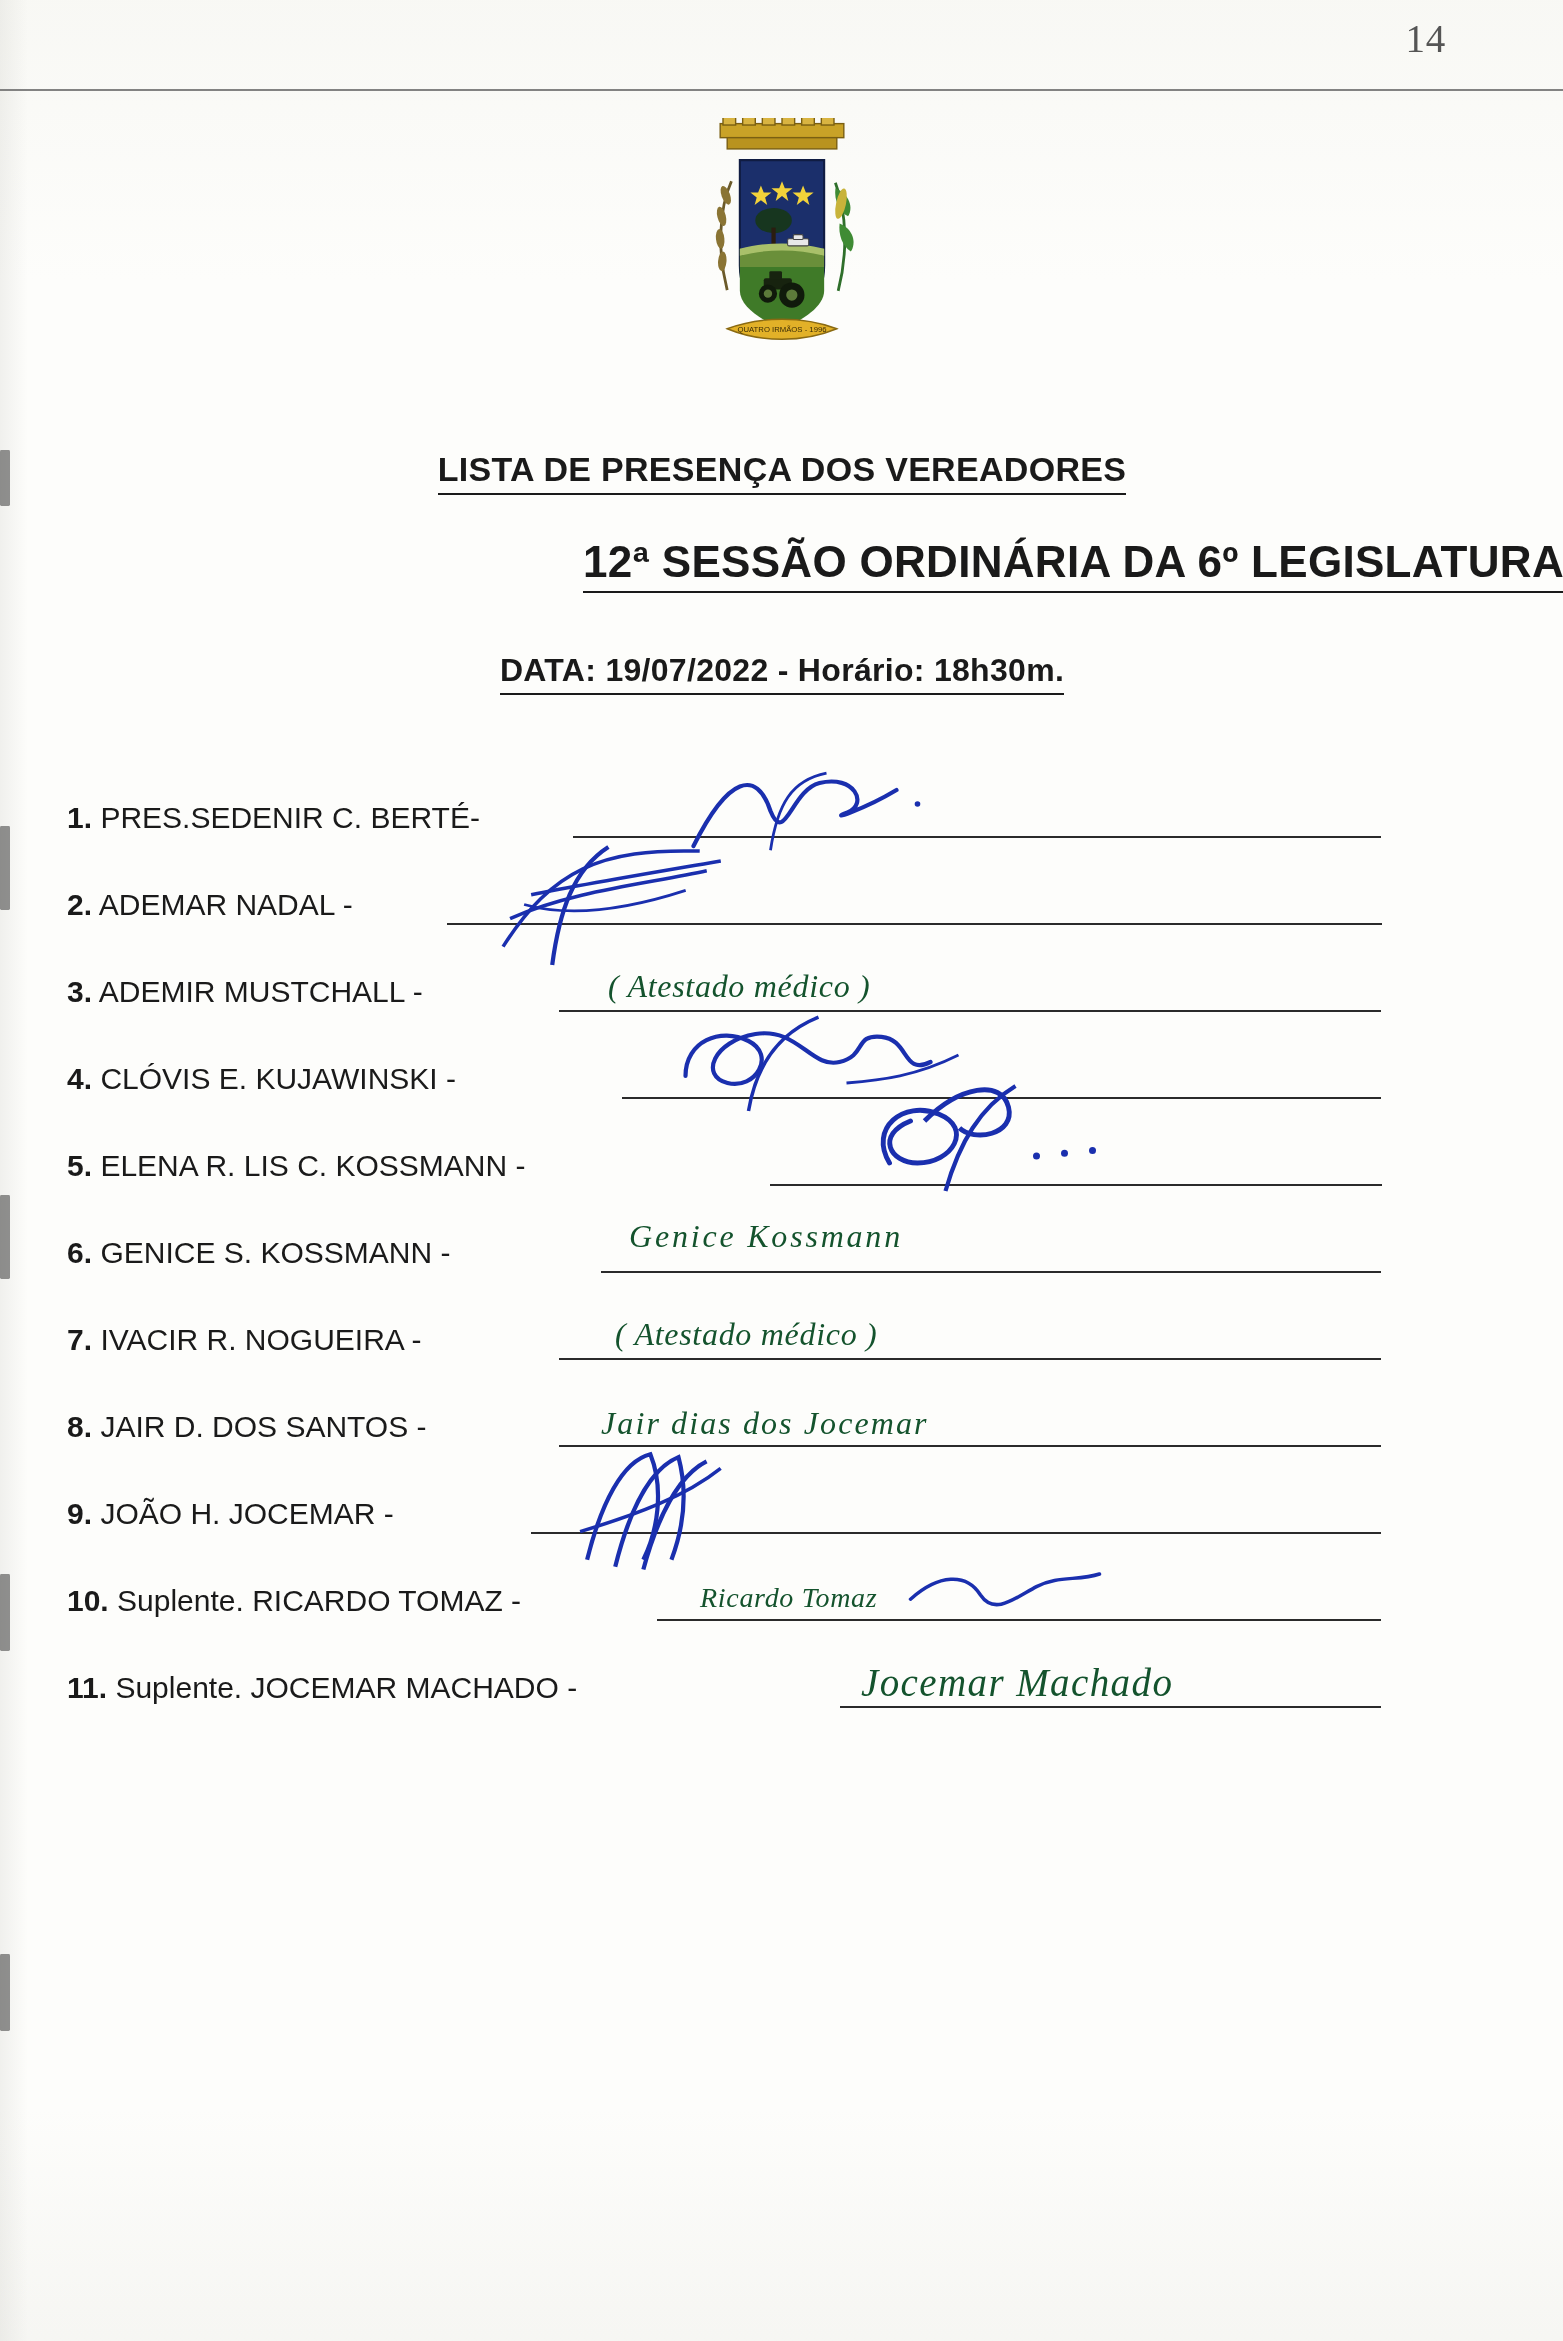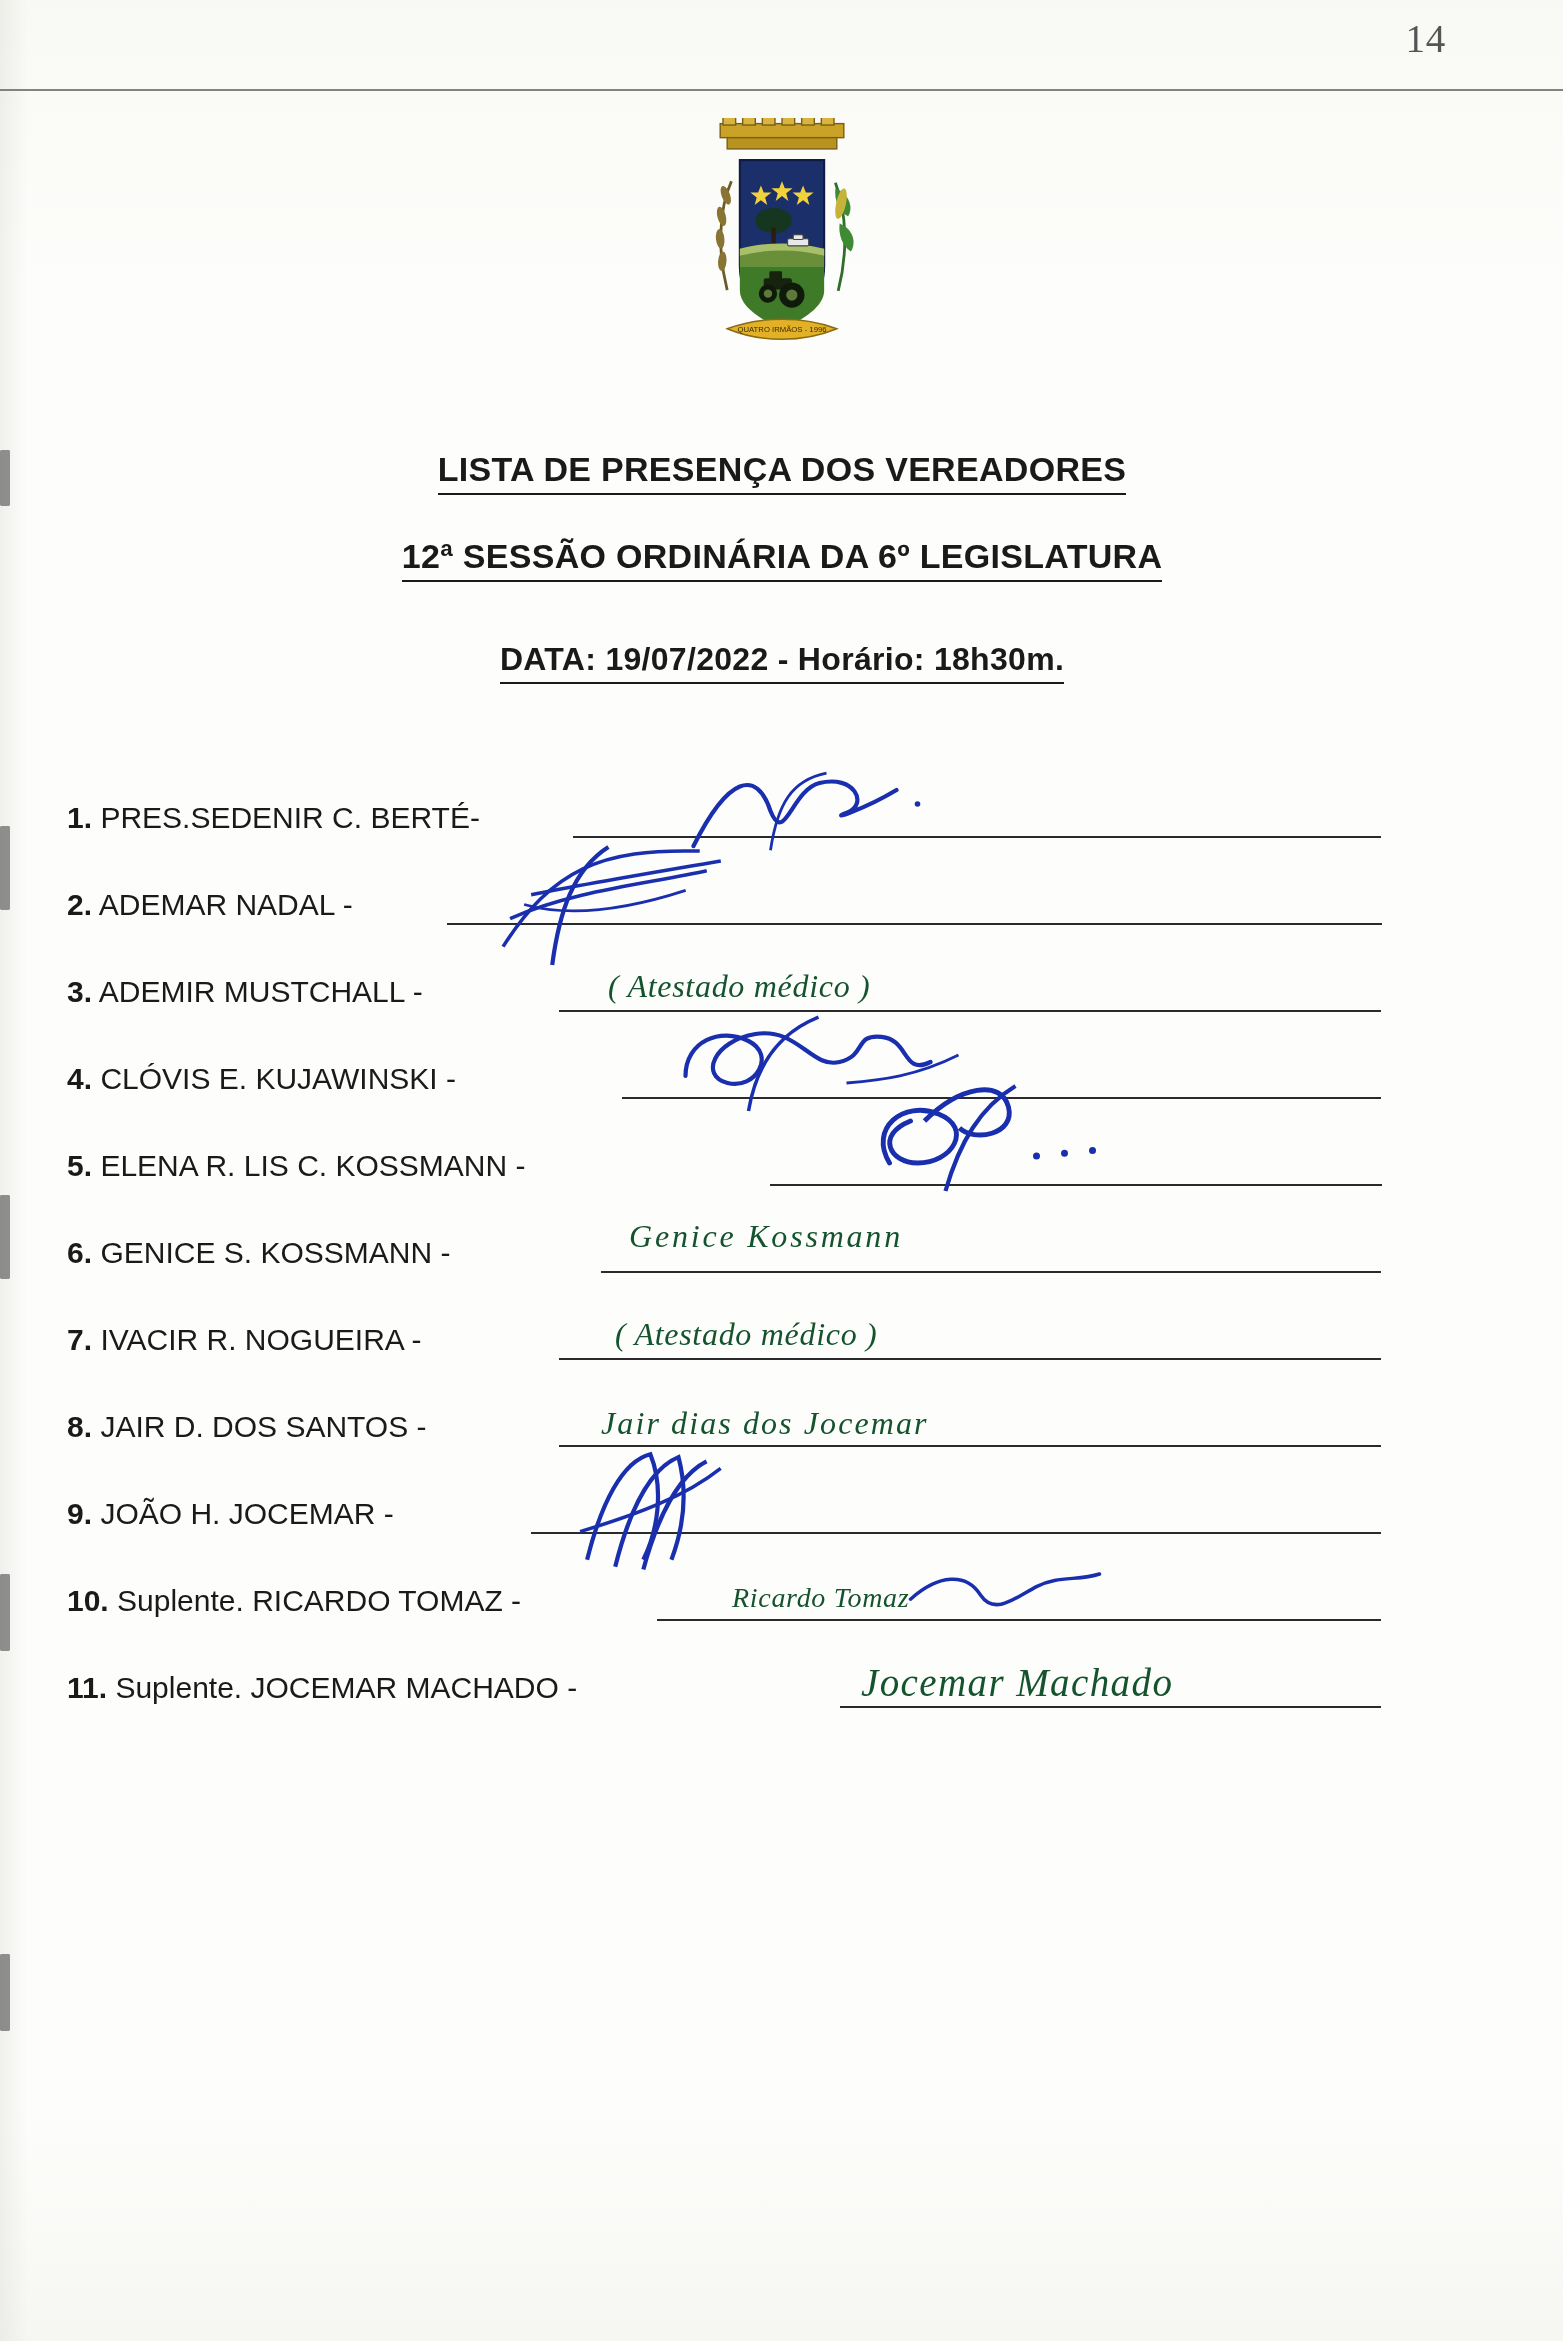--- a/index.html
+++ b/index.html
@@ -80,23 +80,24 @@
   .headings h3 {
     margin: 0;
     font-weight: bold;
     letter-spacing: 0.3px;
   }
   .headings h1 {
     font-size: 34px;
     padding-bottom: 2.8px;
   }
   .headings h2 {
-    font-size: 34px;
+    font-size: 44px;
     padding-bottom: 2.8px;
     margin-top: 39px;
+    text-align: right;
   }
   .headings h3 {
     font-size: 32px;
     margin-top: 56px;
   }
   .ul-text {
     display: inline-block;
     border-bottom: 2.1px solid #1a1a1a;
     padding-bottom: 4px;
   }
@@ -357,21 +358,21 @@
         </svg>
       </div>
     </div>
 
     <div class="row">
       <div class="label">
         <span class="num">10.</span>
         <span>Suplente. RICARDO TOMAZ -</span>
       </div>
       <div class="rule" style="left:590px;width:724px;"></div>
-      <div class="sig script" style="left:633px;bottom:15.5px;font-size:28px;margin-left:32px;">Ricardo Tomaz</div>
+      <div class="sig script" style="left:633px;bottom:15.5px;font-size:28px;">Ricardo Tomaz</div>
       <div class="sig" style="left:836px;bottom:12.7px;">
         <svg width="211" height="49" viewBox="0 0 300 70">
           <path d="M10 46 C50 10 90 8 110 40 C130 70 160 44 190 28 C220 12 250 20 280 10" stroke="#1a2fae" stroke-width="5" fill="none" stroke-linecap="round"></path>
         </svg>
       </div>
     </div>
 
     <div class="row">
       <div class="label">
         <span class="num">11.</span>

